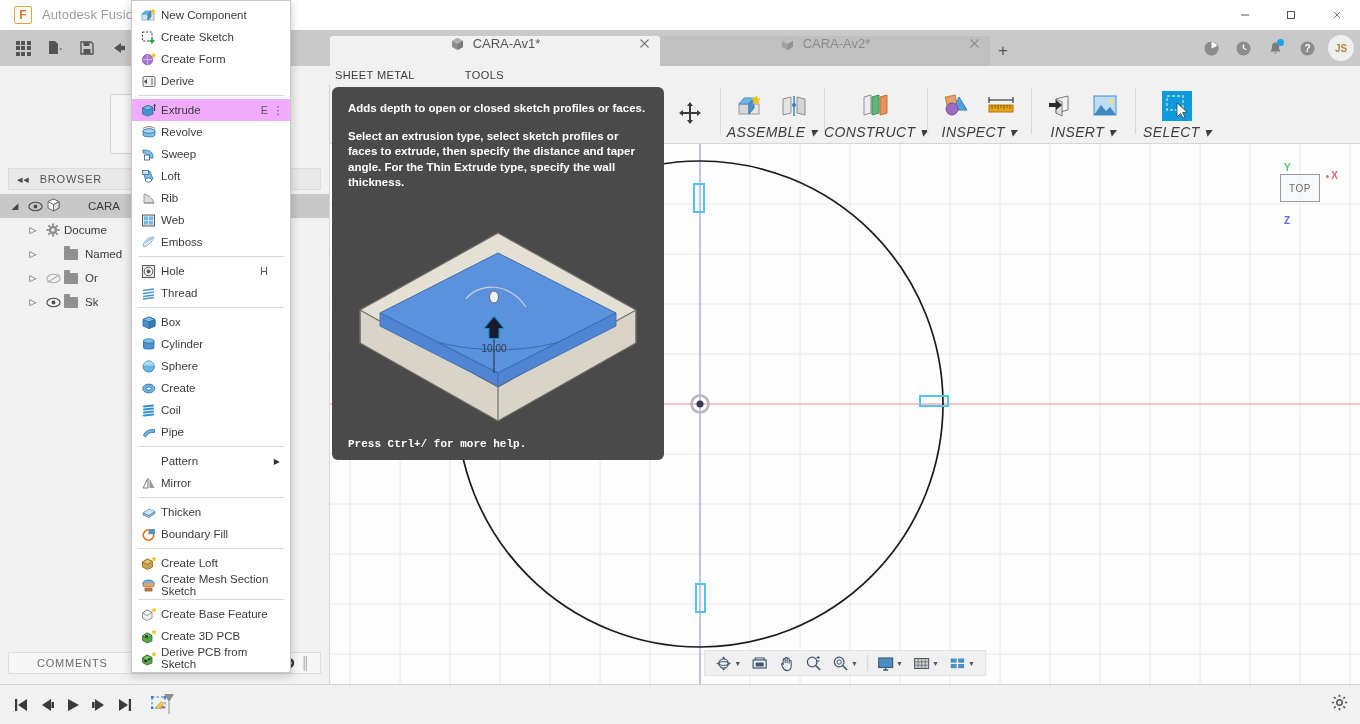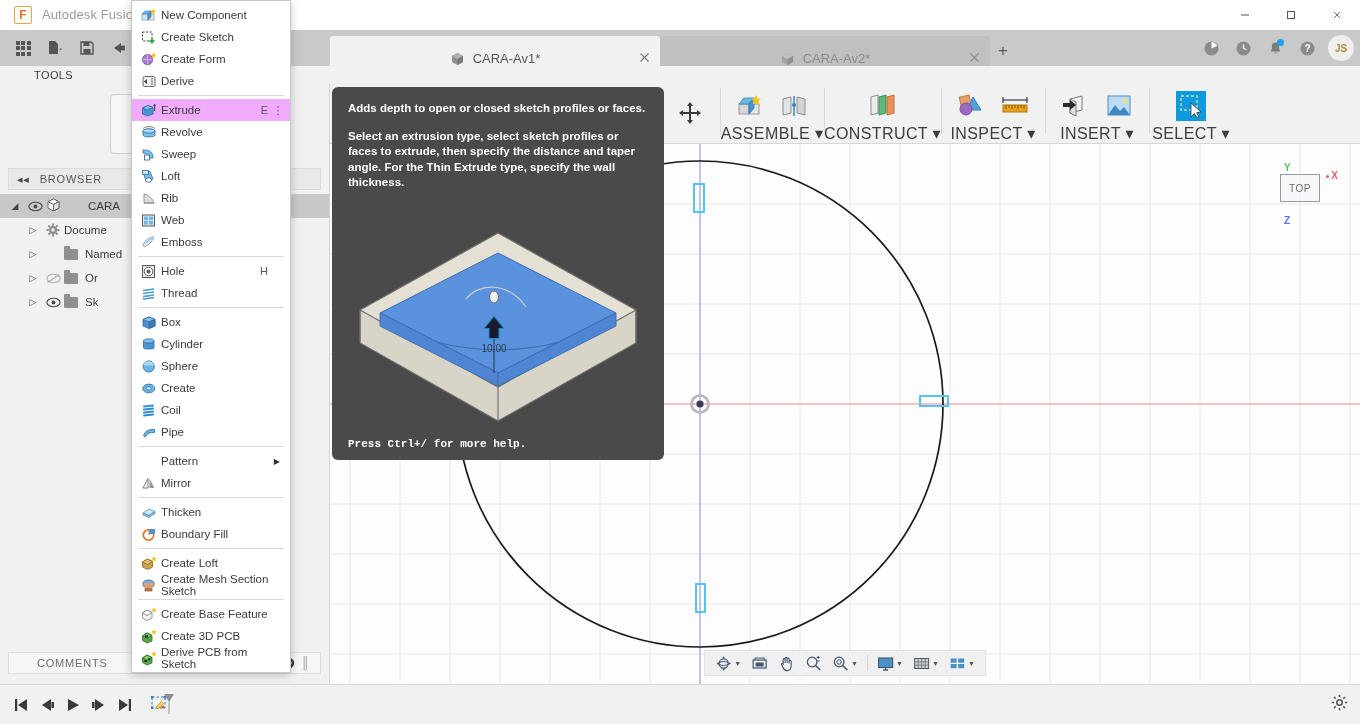--- a/index.html
+++ b/index.html
@@ -59,21 +59,21 @@
     display: flex; align-items: center; justify-content: center;
     margin-left: 4px;
   }
 
   
   .tabstrip {
     position: absolute; top: 30px; left: 330px; right: 190px; height: 36px;
     display: flex; align-items: flex-end; gap: 0;
   }
   .doc-tab {
-    height: 30px; display: flex; align-items: flex-end; justify-content: center;
+    height: 30px; display: flex; align-items: flex-start; justify-content: center;
     position: relative; font-size: 13px; color: #555;
     padding: 0 14px; min-width: 330px;
   }
   .doc-tab.active { background: #f1f1f1; border-top-left-radius: 3px; border-top-right-radius: 3px; }
   .doc-tab.inactive { background: #c0c0c0; color: #8b8b8b; border-top-left-radius: 3px; border-top-right-radius: 3px; }
   .tab-cube { margin-right: 8px; display: inline-flex; }
   .tab-close { position: absolute; right: 10px; font-size: 14px; color: #777; }
   .tab-plus {
     width: 26px; height: 30px; display: flex; align-items: center; justify-content: center;
     color: #555; font-size: 17px;
@@ -91,21 +91,21 @@
   .ribbon {
     position: absolute; top: 84px; left: 0; width: 1360px; height: 60px;
     background: #f1f1f1; border-bottom: 1px solid #d6d6d6;
     display: flex; align-items: flex-start;
   }
   .rgroup { display: flex; flex-direction: column; align-items: center; height: 58px; position: relative; }
   .rgroup + .rgroup::before {
     content: ""; position: absolute; left: 0; top: 4px; height: 46px; width: 1px; background: #d9d9d9;
   }
   .rg-icons { display: flex; align-items: center; gap: 4px; padding: 4px 10px 0 10px; flex: 1; }
-  .rg-label { font-size: 16px; color: #3d3d3d; letter-spacing: .4px; padding-bottom: 4px; }
+  .rg-label { font-size: 14px; color: #3d3d3d; letter-spacing: .4px; padding-bottom: 4px; font-style: italic; }
   .rbtn {
     width: 40px; height: 36px; display: flex; align-items: center; justify-content: center;
   }
 
   
   .leftpanel {
     position: absolute; top: 84px; left: 0; width: 330px; bottom: 40px;
     background: #f1f1f1; border-right: 1px solid #d6d6d6;
   }
   .design-box {
@@ -346,20 +346,21 @@
         <svg width="11" height="11" viewBox="0 0 11 11">
             <line x1="1.5" y1="1.5" x2="9.5" y2="9.5" stroke="#8e8e8e" stroke-width="1.1"></line>
             <line x1="9.5" y1="1.5" x2="1.5" y2="9.5" stroke="#8e8e8e" stroke-width="1.1"></line>
           </svg>
       </span>
     </div>
     <div class="tab-plus">+</div>
   </div>
 
   <div class="ribbon-tabs">
+    <div class="rtab" style="padding-left:335px">SHEET METAL</div>
     <div class="rtab" style="padding-left:34px">TOOLS</div>
   </div>
 
   <div class="ribbon">
     <div style="width:660px"></div>
 
     <div class="rgroup">
       <div class="rg-icons">
         <div class="rbtn">
           <svg width="26" height="26" viewBox="0 0 26 26">

